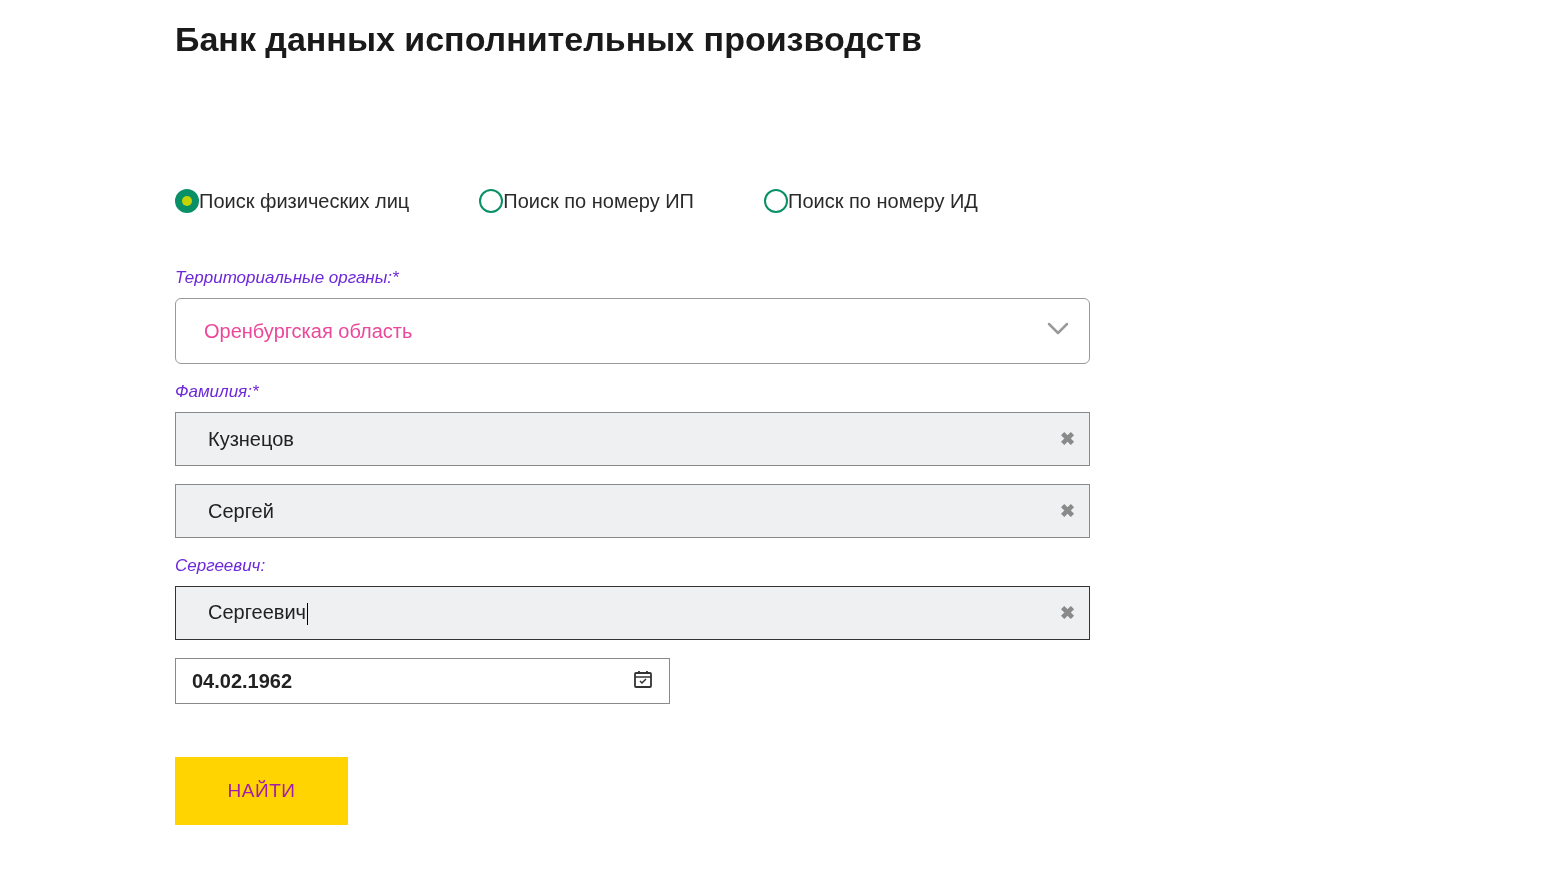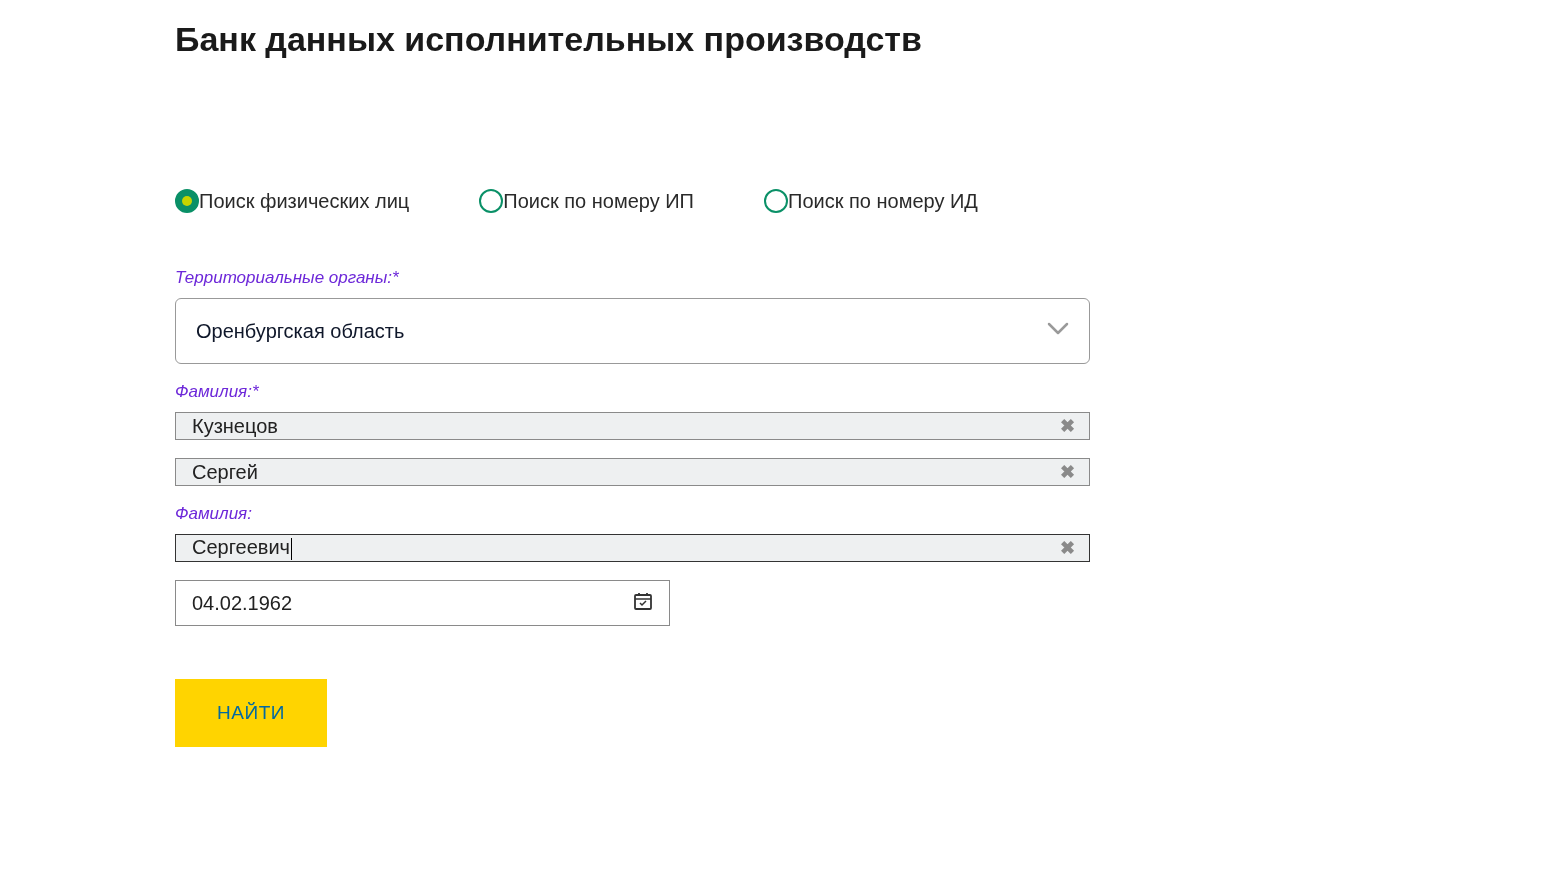--- a/index.html
+++ b/index.html
@@ -77,36 +77,37 @@
       border: 1px solid #999;
       border-radius: 6px;
       background: #fff;
       height: 66px;
       display: flex;
       align-items: center;
       padding: 0 20px;
     }
     .select-value {
       font-size: 20px;
-      color: #0f172a;
+      color: #ec4899;
+      margin-left: 8px;
     }
     .chevron {
       position: absolute;
       right: 20px;
       top: 50%;
       transform: translateY(-50%);
     }
     .input-wrap {
       position: relative;
       border: 1px solid #8a8a8a;
       background: #eef0f1;
-      height: 28px;
-      display: flex;
-      align-items: center;
-      padding: 0 16px;
+      height: 54px;
+      display: flex;
+      align-items: center;
+      padding: 0 32px;
     }
     .input-wrap.focused {
       border: 1.5px solid #333;
     }
     .input-value {
       font-size: 20px;
       color: #222;
     }
     .clear-icon {
       position: absolute;
@@ -122,36 +123,37 @@
       max-width: 495px;
     }
     .date-wrap {
       position: relative;
       border: 1px solid #8a8a8a;
       background: #fff;
       height: 46px;
       display: flex;
       align-items: center;
       padding: 0 16px;
+      font-weight: bold;
     }
     .calendar-icon {
       position: absolute;
       right: 16px;
       top: 50%;
       transform: translateY(-50%);
     }
     .submit-button {
       margin-top: 35px;
       background: #ffd400;
       border: none;
       height: 68px;
-      width: 152px;
+      width: 173px;
       font-size: 19px;
       font-weight: 500;
-      color: #0369a1;
+      color: #a21caf;
       letter-spacing: 0.5px;
       cursor: pointer;
     }
     .caret {
       display: inline-block;
       width: 1px;
       height: 22px;
       background: #000;
       vertical-align: middle;
       margin-left: 1px;
@@ -203,21 +205,21 @@
     </div>
 
     <div class="form-group">
       <div class="input-wrap">
         <span class="input-value">Сергей</span>
         <span class="clear-icon">✖</span>
       </div>
     </div>
 
     <div class="form-group">
-      <label class="form-label">Фамилия:</label>
+      <label class="form-label">Сергеевич:</label>
       <div class="input-wrap focused">
         <span class="input-value"><span>Сергеевич</span><span class="caret"></span></span>
         <span class="clear-icon">✖</span>
       </div>
     </div>
 
     <div class="form-group date-group">
       <div class="date-wrap">
         <span class="input-value">04.02.1962</span>
         <span class="calendar-icon">

